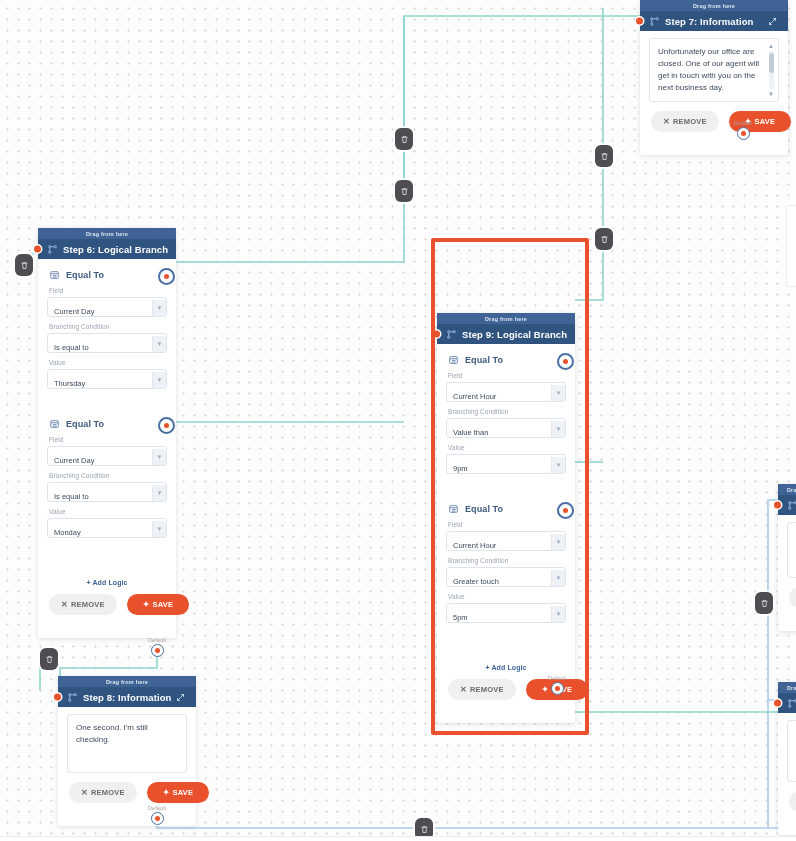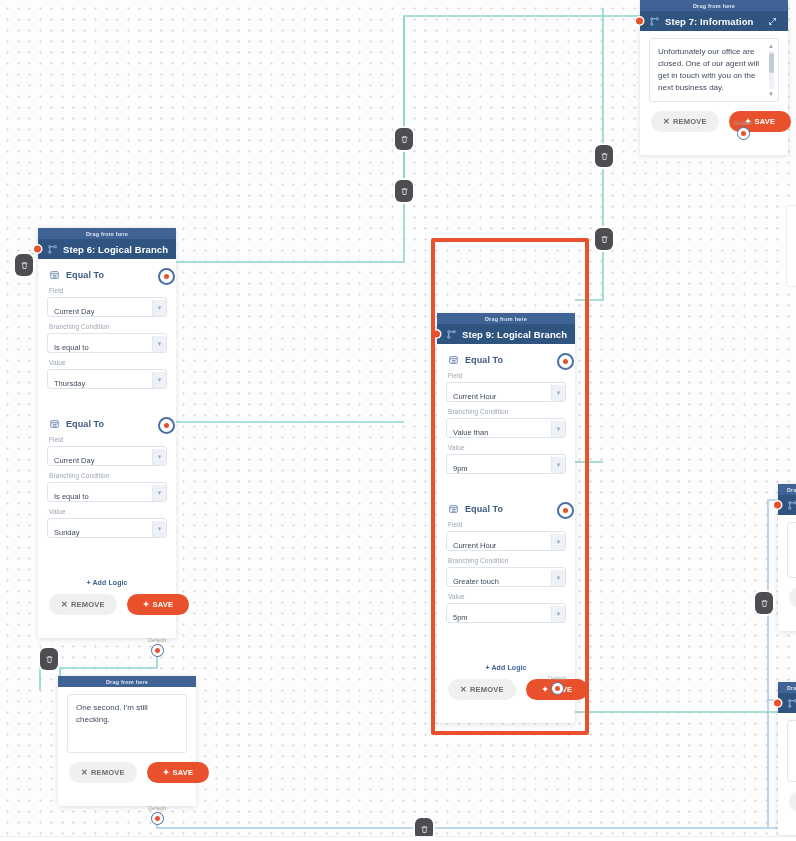--- a/index.html
+++ b/index.html
@@ -306,21 +306,21 @@
             <span>Current Day</span>
             <span class="caret">▾</span>
           </div>
         <div class="field-label">Branching Condition</div>
         <div class="select-box">
             <span>Is equal to</span>
             <span class="caret">▾</span>
           </div>
         <div class="field-label">Value</div>
         <div class="select-box">
-            <span>Sunday</span>
+            <span>Monday</span>
             <span class="caret">▾</span>
           </div>
       </div>
 
       <div style="height:20px"></div>
       <div class="add-logic">+ Add Logic</div>
       <div class="btn-row">
         <button class="btn btn-remove">
             <span class="x">✕</span>
             <span>REMOVE</span>
@@ -388,194 +388,211 @@
     <span class="dlabel">Default</span>
     <span class="dring">
         <i></i>
       </span>
   </div>
 
   <div class="card" style="left:58px;top:676px;width:138px;">
     <div class="drag-bar">
         <span>Drag from here</span>
       </div>
-    <div class="card-body">
-      <div class="msg-box" style="height:43px">
-        <div class="msg-text">One second. I'm still checking.</div>
-      </div>
-      <div style="height:9px"></div>
-      <div class="btn-row">
-        <button class="btn btn-remove">
-            <span class="x">✕</span>
-            <span>REMOVE</span>
-          </button>
-        <button class="btn btn-save">
-            <span class="dot">✦</span>
-            <span>SAVE</span>
-          </button>
-      </div>
-    </div>
-  </div>
-  <div class="default-port" style="left:148px;top:805px">
-    <span class="dlabel">Default</span>
-    <span class="dring">
-        <i></i>
-      </span>
-  </div>
-
-  <div class="card" style="left:437px;top:265px;width:138px;margin-top:48px;">
-    <div class="drag-bar">
-        <span>Drag from here</span>
-      </div>
     <div class="card-head">
       <span class="in-port"></span>
       <span class="head-icon">
         <svg viewBox="0 0 24 24" fill="none" stroke="currentColor" stroke-width="2">
             <circle cx="6" cy="6" r="2.4"></circle>
             <circle cx="18" cy="6" r="2.4"></circle>
             <circle cx="6" cy="18" r="2.4"></circle>
             <path d="M6 8.5v7M8.5 6h7"></path>
           </svg>
       </span>
-      <span class="head-title">Step 9: Logical Branch</span>
+      <span class="head-title">Step 8: Information</span>
+      <span class="expand-icon">
+        <svg viewBox="0 0 24 24" fill="none" stroke="currentColor" stroke-width="2.4">
+            <path d="M14 4h6v6M20 4l-8 8M10 20H4v-6M4 20l8-8"></path>
+          </svg>
+      </span>
     </div>
     <div class="card-body">
-
-      <div class="logic-group">
-        <span class="branch-port">
-            <i></i>
-          </span>
-        <div class="logic-title">
-          <span class="lt-icon">
-            <svg viewBox="0 0 24 24" fill="none" stroke="currentColor" stroke-width="2">
-                <rect x="3" y="4" width="18" height="16" rx="2"></rect>
-                <path d="M3 9h18M8 13h9M8 17h9"></path>
-              </svg>
-          </span>
-          <span class="lbl">Equal To</span>
-        </div>
-        <div class="field-label">Field</div>
-        <div class="select-box">
-            <span>Current Hour</span>
-            <span class="caret">▾</span>
-          </div>
-        <div class="field-label">Branching Condition</div>
-        <div class="select-box">
-            <span>Value than</span>
-            <span class="caret">▾</span>
-          </div>
-        <div class="field-label">Value</div>
-        <div class="select-box">
-            <span>9pm</span>
-            <span class="caret">▾</span>
-          </div>
-      </div>
-
-      <div class="divider-gap"></div>
-
-      <div class="logic-group">
-        <span class="branch-port">
-            <i></i>
-          </span>
-        <div class="logic-title">
-          <span class="lt-icon">
-            <svg viewBox="0 0 24 24" fill="none" stroke="currentColor" stroke-width="2">
-                <rect x="3" y="4" width="18" height="16" rx="2"></rect>
-                <path d="M3 9h18M8 13h9M8 17h9"></path>
-              </svg>
-          </span>
-          <span class="lbl">Equal To</span>
-        </div>
-        <div class="field-label">Field</div>
-        <div class="select-box">
-            <span>Current Hour</span>
-            <span class="caret">▾</span>
-          </div>
-        <div class="field-label">Branching Condition</div>
-        <div class="select-box">
-            <span>Greater touch</span>
-            <span class="caret">▾</span>
-          </div>
-        <div class="field-label">Value</div>
-        <div class="select-box">
-            <span>5pm</span>
-            <span class="caret">▾</span>
-          </div>
-      </div>
-
-      <div style="height:20px"></div>
-      <div class="add-logic">+ Add Logic</div>
+      <div class="msg-box" style="height:43px">
+        <div class="msg-text">One second. I'm still checking.</div>
+      </div>
+      <div style="height:9px"></div>
       <div class="btn-row">
         <button class="btn btn-remove">
             <span class="x">✕</span>
             <span>REMOVE</span>
           </button>
         <button class="btn btn-save">
             <span class="dot">✦</span>
             <span>SAVE</span>
           </button>
       </div>
     </div>
   </div>
-  <div class="default-port" style="left:548px;top:675px">
+  <div class="default-port" style="left:148px;top:805px">
     <span class="dlabel">Default</span>
     <span class="dring">
         <i></i>
       </span>
   </div>
 
-  <div class="card" style="left:778px;top:484px;width:60px;">
+  <div class="card" style="left:437px;top:265px;width:138px;margin-top:48px;">
     <div class="drag-bar">
         <span>Drag from here</span>
       </div>
     <div class="card-head">
       <span class="in-port"></span>
       <span class="head-icon">
         <svg viewBox="0 0 24 24" fill="none" stroke="currentColor" stroke-width="2">
             <circle cx="6" cy="6" r="2.4"></circle>
             <circle cx="18" cy="6" r="2.4"></circle>
             <circle cx="6" cy="18" r="2.4"></circle>
             <path d="M6 8.5v7M8.5 6h7"></path>
           </svg>
       </span>
+      <span class="head-title">Step 9: Logical Branch</span>
     </div>
     <div class="card-body">
-      <div class="msg-box" style="height:40px">
-        
-      </div>
-      <div style="height:9px"></div>
+
+      <div class="logic-group">
+        <span class="branch-port">
+            <i></i>
+          </span>
+        <div class="logic-title">
+          <span class="lt-icon">
+            <svg viewBox="0 0 24 24" fill="none" stroke="currentColor" stroke-width="2">
+                <rect x="3" y="4" width="18" height="16" rx="2"></rect>
+                <path d="M3 9h18M8 13h9M8 17h9"></path>
+              </svg>
+          </span>
+          <span class="lbl">Equal To</span>
+        </div>
+        <div class="field-label">Field</div>
+        <div class="select-box">
+            <span>Current Hour</span>
+            <span class="caret">▾</span>
+          </div>
+        <div class="field-label">Branching Condition</div>
+        <div class="select-box">
+            <span>Value than</span>
+            <span class="caret">▾</span>
+          </div>
+        <div class="field-label">Value</div>
+        <div class="select-box">
+            <span>9pm</span>
+            <span class="caret">▾</span>
+          </div>
+      </div>
+
+      <div class="divider-gap"></div>
+
+      <div class="logic-group">
+        <span class="branch-port">
+            <i></i>
+          </span>
+        <div class="logic-title">
+          <span class="lt-icon">
+            <svg viewBox="0 0 24 24" fill="none" stroke="currentColor" stroke-width="2">
+                <rect x="3" y="4" width="18" height="16" rx="2"></rect>
+                <path d="M3 9h18M8 13h9M8 17h9"></path>
+              </svg>
+          </span>
+          <span class="lbl">Equal To</span>
+        </div>
+        <div class="field-label">Field</div>
+        <div class="select-box">
+            <span>Current Hour</span>
+            <span class="caret">▾</span>
+          </div>
+        <div class="field-label">Branching Condition</div>
+        <div class="select-box">
+            <span>Greater touch</span>
+            <span class="caret">▾</span>
+          </div>
+        <div class="field-label">Value</div>
+        <div class="select-box">
+            <span>5pm</span>
+            <span class="caret">▾</span>
+          </div>
+      </div>
+
+      <div style="height:20px"></div>
+      <div class="add-logic">+ Add Logic</div>
       <div class="btn-row">
-        <button class="btn btn-remove"></button>
-      </div>
-    </div>
-  </div>
-
-  <div class="card" style="left:778px;top:682px;width:60px;">
+        <button class="btn btn-remove">
+            <span class="x">✕</span>
+            <span>REMOVE</span>
+          </button>
+        <button class="btn btn-save">
+            <span class="dot">✦</span>
+            <span>SAVE</span>
+          </button>
+      </div>
+    </div>
+  </div>
+  <div class="default-port" style="left:548px;top:675px">
+    <span class="dlabel">Default</span>
+    <span class="dring">
+        <i></i>
+      </span>
+  </div>
+
+  <div class="card" style="left:778px;top:484px;width:60px;">
     <div class="drag-bar">
         <span>Drag from here</span>
       </div>
     <div class="card-head">
       <span class="in-port"></span>
       <span class="head-icon">
         <svg viewBox="0 0 24 24" fill="none" stroke="currentColor" stroke-width="2">
             <circle cx="6" cy="6" r="2.4"></circle>
             <circle cx="18" cy="6" r="2.4"></circle>
             <circle cx="6" cy="18" r="2.4"></circle>
             <path d="M6 8.5v7M8.5 6h7"></path>
           </svg>
       </span>
     </div>
     <div class="card-body">
-      <div class="msg-box" style="height:46px">
+      <div class="msg-box" style="height:40px">
         
       </div>
       <div style="height:9px"></div>
       <div class="btn-row">
         <button class="btn btn-remove"></button>
       </div>
     </div>
   </div>
 
+  <div class="card" style="left:778px;top:682px;width:60px;">
+    <div class="drag-bar">
+        <span>Drag from here</span>
+      </div>
+    <div class="card-head">
+      <span class="in-port"></span>
+      <span class="head-icon">
+        <svg viewBox="0 0 24 24" fill="none" stroke="currentColor" stroke-width="2">
+            <circle cx="6" cy="6" r="2.4"></circle>
+            <circle cx="18" cy="6" r="2.4"></circle>
+            <circle cx="6" cy="18" r="2.4"></circle>
+            <path d="M6 8.5v7M8.5 6h7"></path>
+          </svg>
+      </span>
+    </div>
+    <div class="card-body">
+      <div class="msg-box" style="height:46px">
+        
+      </div>
+      <div style="height:9px"></div>
+      <div class="btn-row">
+        <button class="btn btn-remove"></button>
+      </div>
+    </div>
+  </div>
+
   <div style="position:absolute;left:786px;top:205px;width:40px;height:80px;border:1px solid #e7eef5;border-radius:3px;background:#fff;"></div>
 
   <div id="selection" style="left:431px;top:238px;width:150px;height:489px;"></div>
 
 </div>
 
 </body></html>

